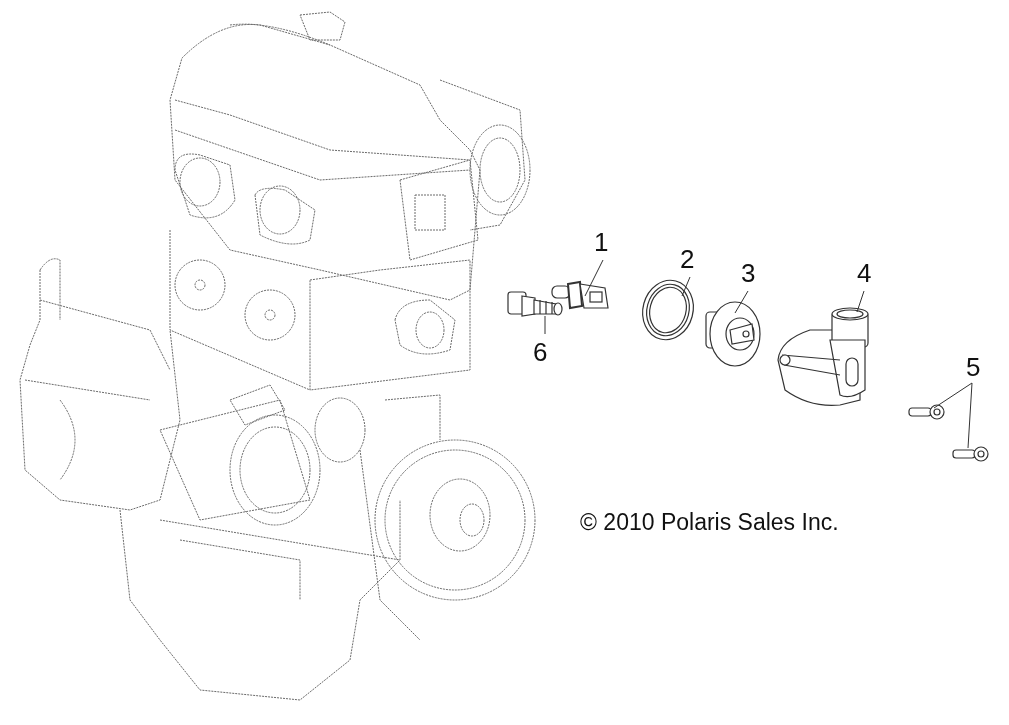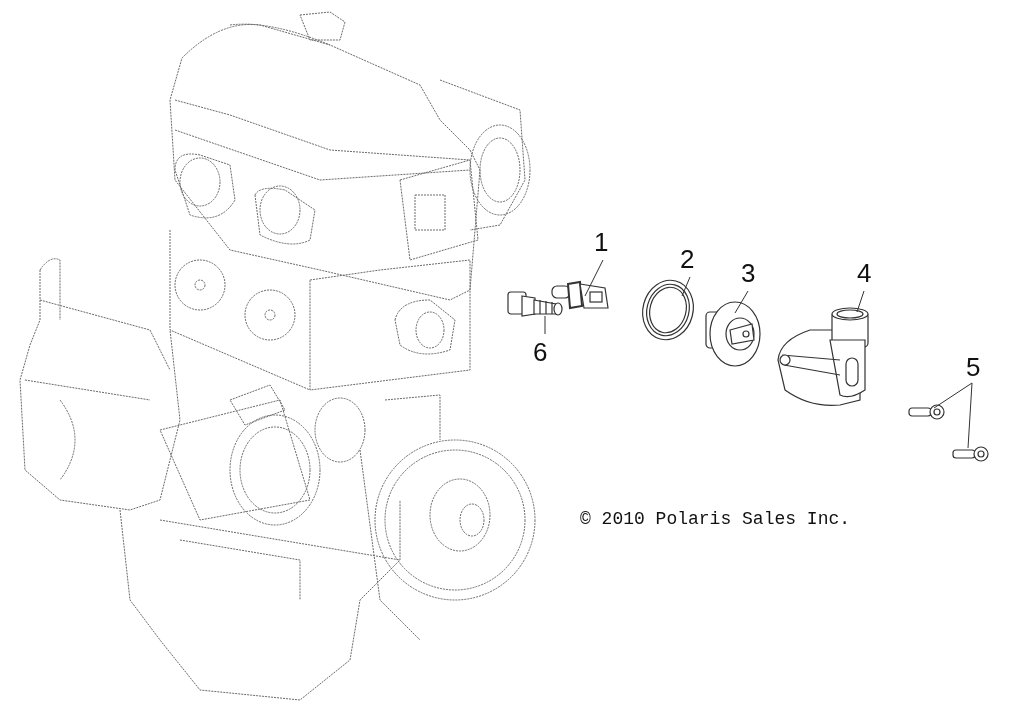--- a/index.html
+++ b/index.html
@@ -2,22 +2,22 @@
 <html><head>
 <meta charset="utf-8">
 <style>
   html, body { margin: 0; padding: 0; background: #ffffff; }
   body { width: 1009px; height: 725px; position: relative; overflow: hidden;
          font-family: "Liberation Sans", sans-serif; }
   #stage { position: absolute; left: 0; top: 0; width: 1009px; height: 725px; }
   svg.art { position: absolute; left: 0; top: 0; }
   .callout { position: absolute; font-size: 26px; color: #111; line-height: 1;
              font-family: "Liberation Sans", sans-serif; }
-  .copyright { position: absolute; left: 580px; top: 509px; font-size: 18px; color: #111;
-               font-family: Liberation Mono, monospace; white-space: nowrap; }
+  .copyright { position: absolute; left: 580px; top: 509px; font-size: 23px; color: #111;
+               font-family: Liberation Sans, sans-serif; white-space: nowrap; }
   .part { position: absolute; }
 </style>
 </head>
 <body>
 
 <div id="stage">
 
   <svg class="art" width="1009" height="725" viewBox="0 0 1009 725" fill="none" stroke="#6a6a6a" stroke-width="1" stroke-dasharray="2 1">
 
     <path d="M182 58 Q220 20 260 25 L330 45 L420 85 L440 120 L470 150 L480 170 L470 290 L450 300 L320 270 L230 250 L175 180 L170 100 Z"></path>

